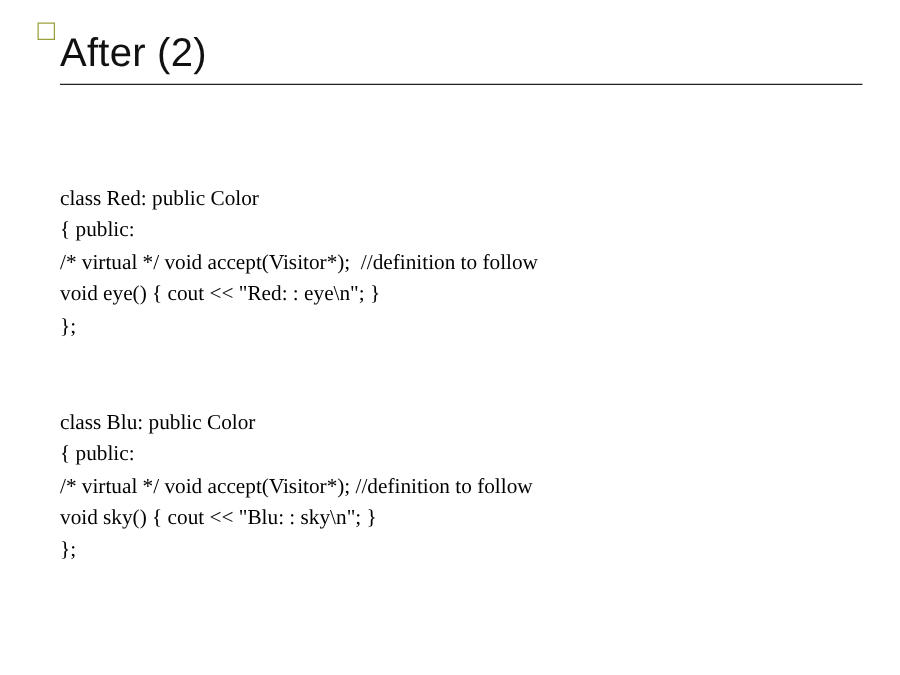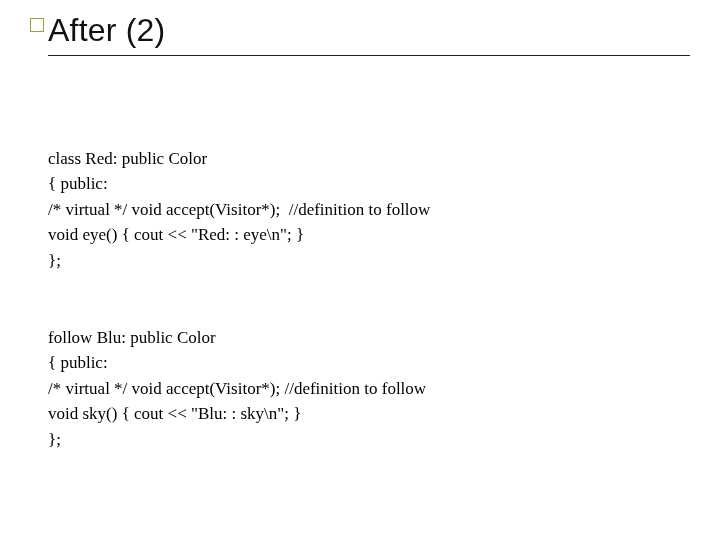--- a/index.html
+++ b/index.html
@@ -21,21 +21,21 @@
     left: 30px;
     top: 18px;
     width: 14px;
     height: 14px;
     border: 1px solid #9aa13a;
     box-sizing: border-box;
   }
   .title-wrap {
     position: absolute;
     left: 48px;
-    top: 12px;
+    top: 24px;
     right: 30px;
   }
   .title {
     font-size: 32px;
     font-weight: 400;
     color: #111;
     margin: 0 0 4px 0;
     letter-spacing: 0.2px;
   }
   .rule {
@@ -71,19 +71,19 @@
 
   <div class="body">
     <div class="code-block">
 <span>class Red: public Color</span>
 <span>{ public:</span>
 <span>/* virtual */ void accept(Visitor*);  //definition to follow</span>
 <span>void eye() { cout &lt;&lt; "Red: : eye\n"; }</span>
 <span>};</span></div>
 
     <div class="code-block">
-<span>follow Blu: public Color</span>
+<span>class Blu: public Color</span>
 <span>{ public:</span>
 <span>/* virtual */ void accept(Visitor*); //definition to follow</span>
 <span>void sky() { cout &lt;&lt; "Blu: : sky\n"; }</span>
 <span>};</span></div>
   </div>
 </div>
 
 </body></html>

